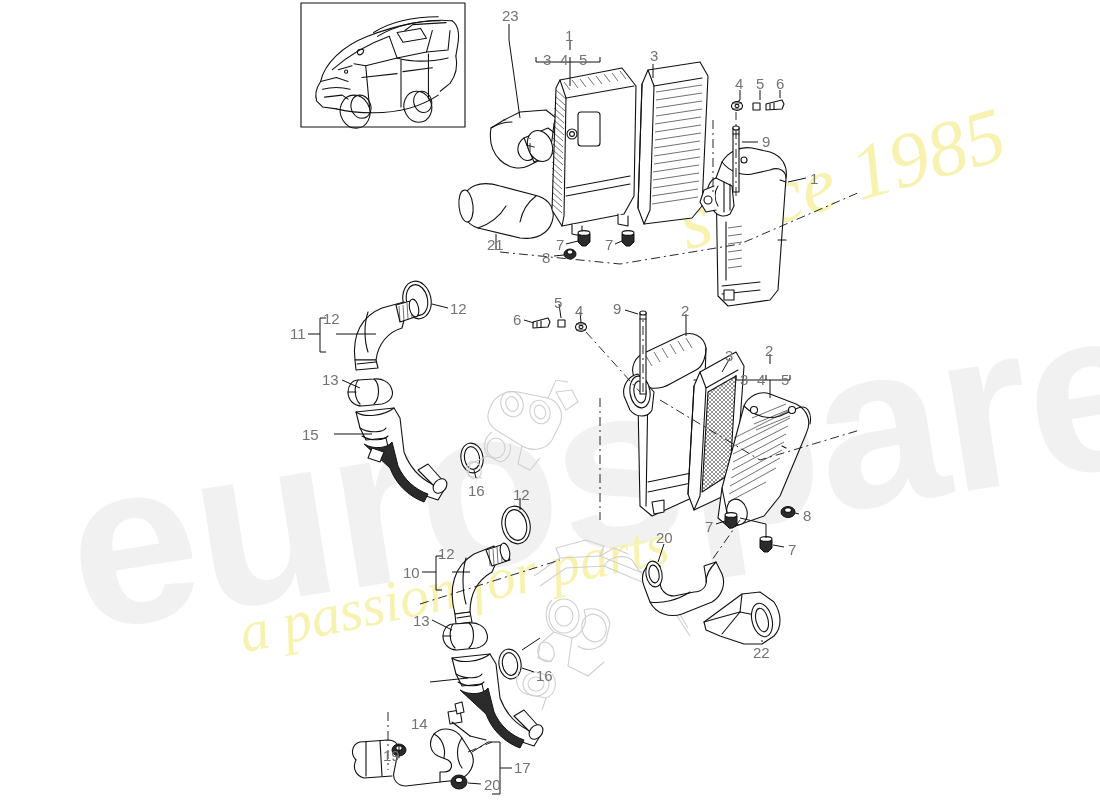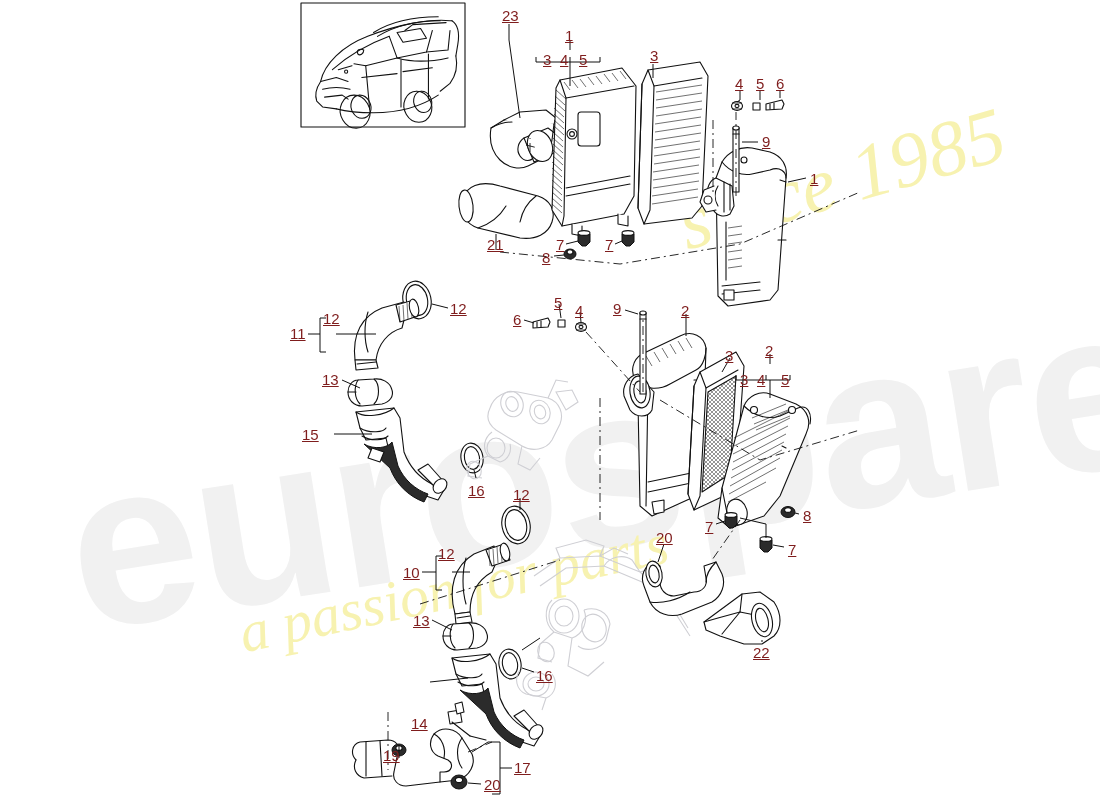--- a/index.html
+++ b/index.html
@@ -2,22 +2,22 @@
 <html><head>
 <meta charset="utf-8">
 <title>Parts Diagram</title>
 <style>
   html,body{margin:0;padding:0;background:#ffffff;}
   body{width:1100px;height:800px;overflow:hidden;
        font-family:"Liberation Sans", sans-serif;}
   #stage{position:relative;width:1100px;height:800px;background:#fff;}
   #stage svg{position:absolute;left:0;top:0;}
   .lbl{position:absolute;font-family:"Liberation Sans",sans-serif;
-       font-size:15px;color:#7f1d1d;font-weight:400;line-height:1;
-       white-space:nowrap;text-decoration:underline;}
+       font-size:15px;color:#737373;font-weight:400;line-height:1;
+       white-space:nowrap;}
   .wm-gray{position:absolute;font-family:"Liberation Sans",sans-serif;
       font-weight:700;color:#f1f1f1;white-space:nowrap;letter-spacing:-2px;}
   .wm-yellow{position:absolute;font-family:"Liberation Serif",serif;
       font-style:italic;color:#f7f2b0;white-space:nowrap;}
 </style>
 </head>
 <body>
 
 <div id="stage">
 

